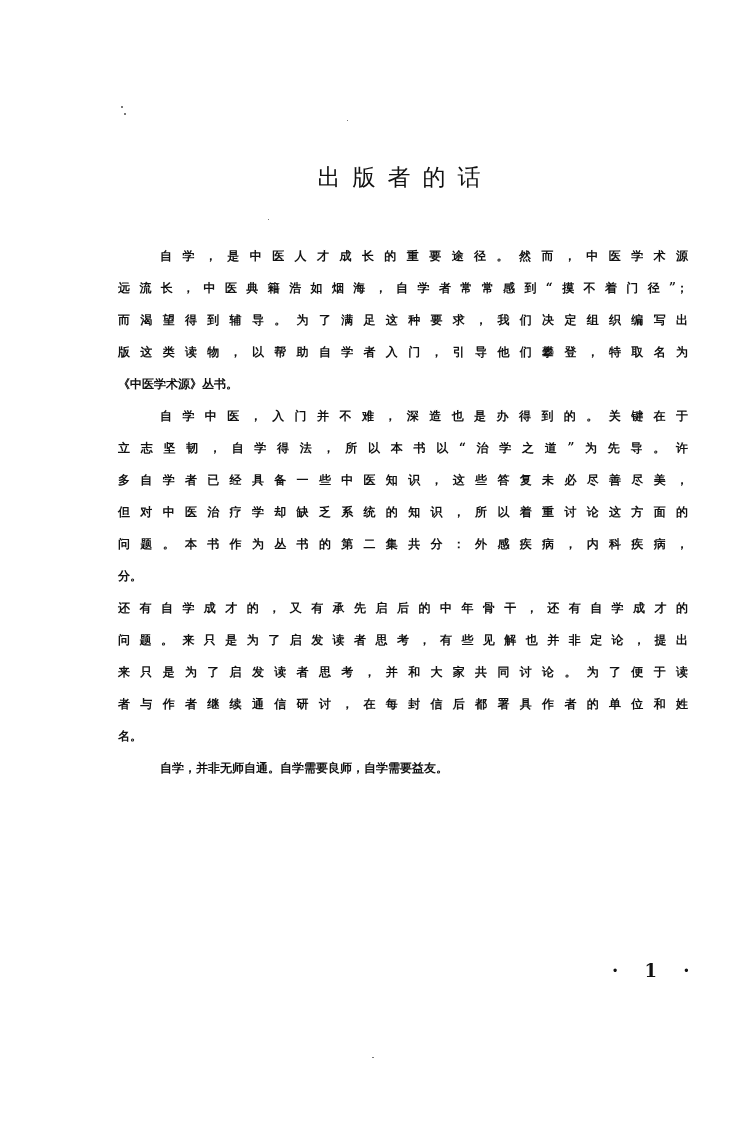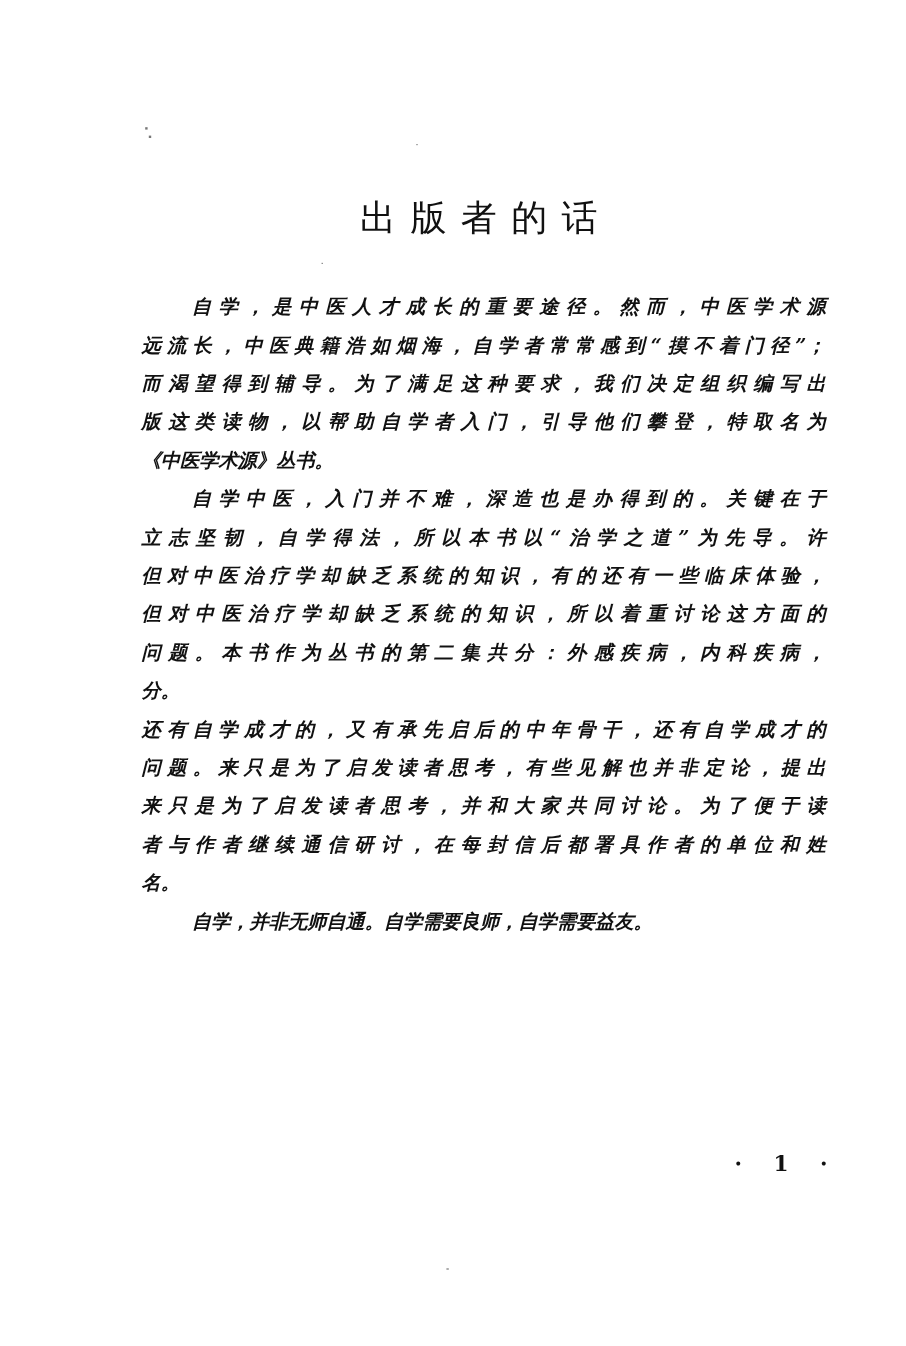--- a/index.html
+++ b/index.html
@@ -1,23 +1,23 @@
 <!DOCTYPE html>
 <html><head>
 <meta charset="utf-8">
 <style>
   html, body { margin: 0; padding: 0; background: #ffffff; }
   body { width: 755px; height: 1122px; position: relative; overflow: hidden;
          font-family: "DejaVu Serif", "Liberation Serif", serif; color: #111; }
   .speck { position: absolute; width: 2px; height: 2px; background: #777; }
   .title { position: absolute; top: 162px; left: 0; width: 755px; text-align: center;
-           font-size: 30px; letter-spacing: 12px; padding-left: 55px; box-sizing: border-box; }
+           font-size: 23px; letter-spacing: 12px; padding-left: 55px; box-sizing: border-box; }
   .body { position: absolute; left: 118px; top: 240px; width: 570px; }
-  .line { height: 32px; line-height: 32px; font-size: 16px; white-space: nowrap;
-          text-align: justify; text-align-last: justify; font-weight: bold; font-style: italic; }
+  .line { height: 32px; line-height: 32px; font-size: 12px; white-space: nowrap;
+          text-align: justify; text-align-last: justify; font-weight: bold; }
   .line.last { text-align-last: left; }
   .line.indent { padding-left: 42px; }
   .page-num { position: absolute; top: 960px; left: 612px; font-size: 18px;
               font-weight: bold; letter-spacing: 10px; }
 </style>
 </head>
 <body>
 
 <div class="speck" style="left:121px;top:106px;"></div>
 <div class="speck" style="left:124px;top:113px;"></div>
@@ -31,21 +31,21 @@
   <div>
     <div class="line indent">自学，是中医人才成长的重要途径。然而，中医学术源</div>
     <div class="line">远流长，中医典籍浩如烟海，自学者常常感到“摸不着门径”；</div>
     <div class="line">而渴望得到辅导。为了满足这种要求，我们决定组织编写出</div>
     <div class="line">版这类读物，以帮助自学者入门，引导他们攀登，特取名为</div>
     <div class="line last">《中医学术源》丛书。</div>
   </div>
   <div>
     <div class="line indent">自学中医，入门并不难，深造也是办得到的。关键在于</div>
     <div class="line">立志坚韧，自学得法，所以本书以“治学之道”为先导。许</div>
-    <div class="line">但对中医治疗学却缺乏系统的知识，有的还有一些临床体验，</div>
+    <div class="line">多自学者已经具备一些中医知识，这些答复未必尽善尽美，</div>
     <div class="line">但对中医治疗学却缺乏系统的知识，所以着重讨论这方面的</div>
     <div class="line">问题。本书作为丛书的第二集共分：外感疾病，内科疾病，</div>
     <div class="line last">分。</div>
   </div>
   <div>
     <div class="line">还有自学成才的，又有承先启后的中年骨干，还有自学成才的</div>
     <div class="line">问题。来只是为了启发读者思考，有些见解也并非定论，提出</div>
     <div class="line">来只是为了启发读者思考，并和大家共同讨论。为了便于读</div>
     <div class="line">者与作者继续通信研讨，在每封信后都署具作者的单位和姓</div>
     <div class="line last">名。</div>

